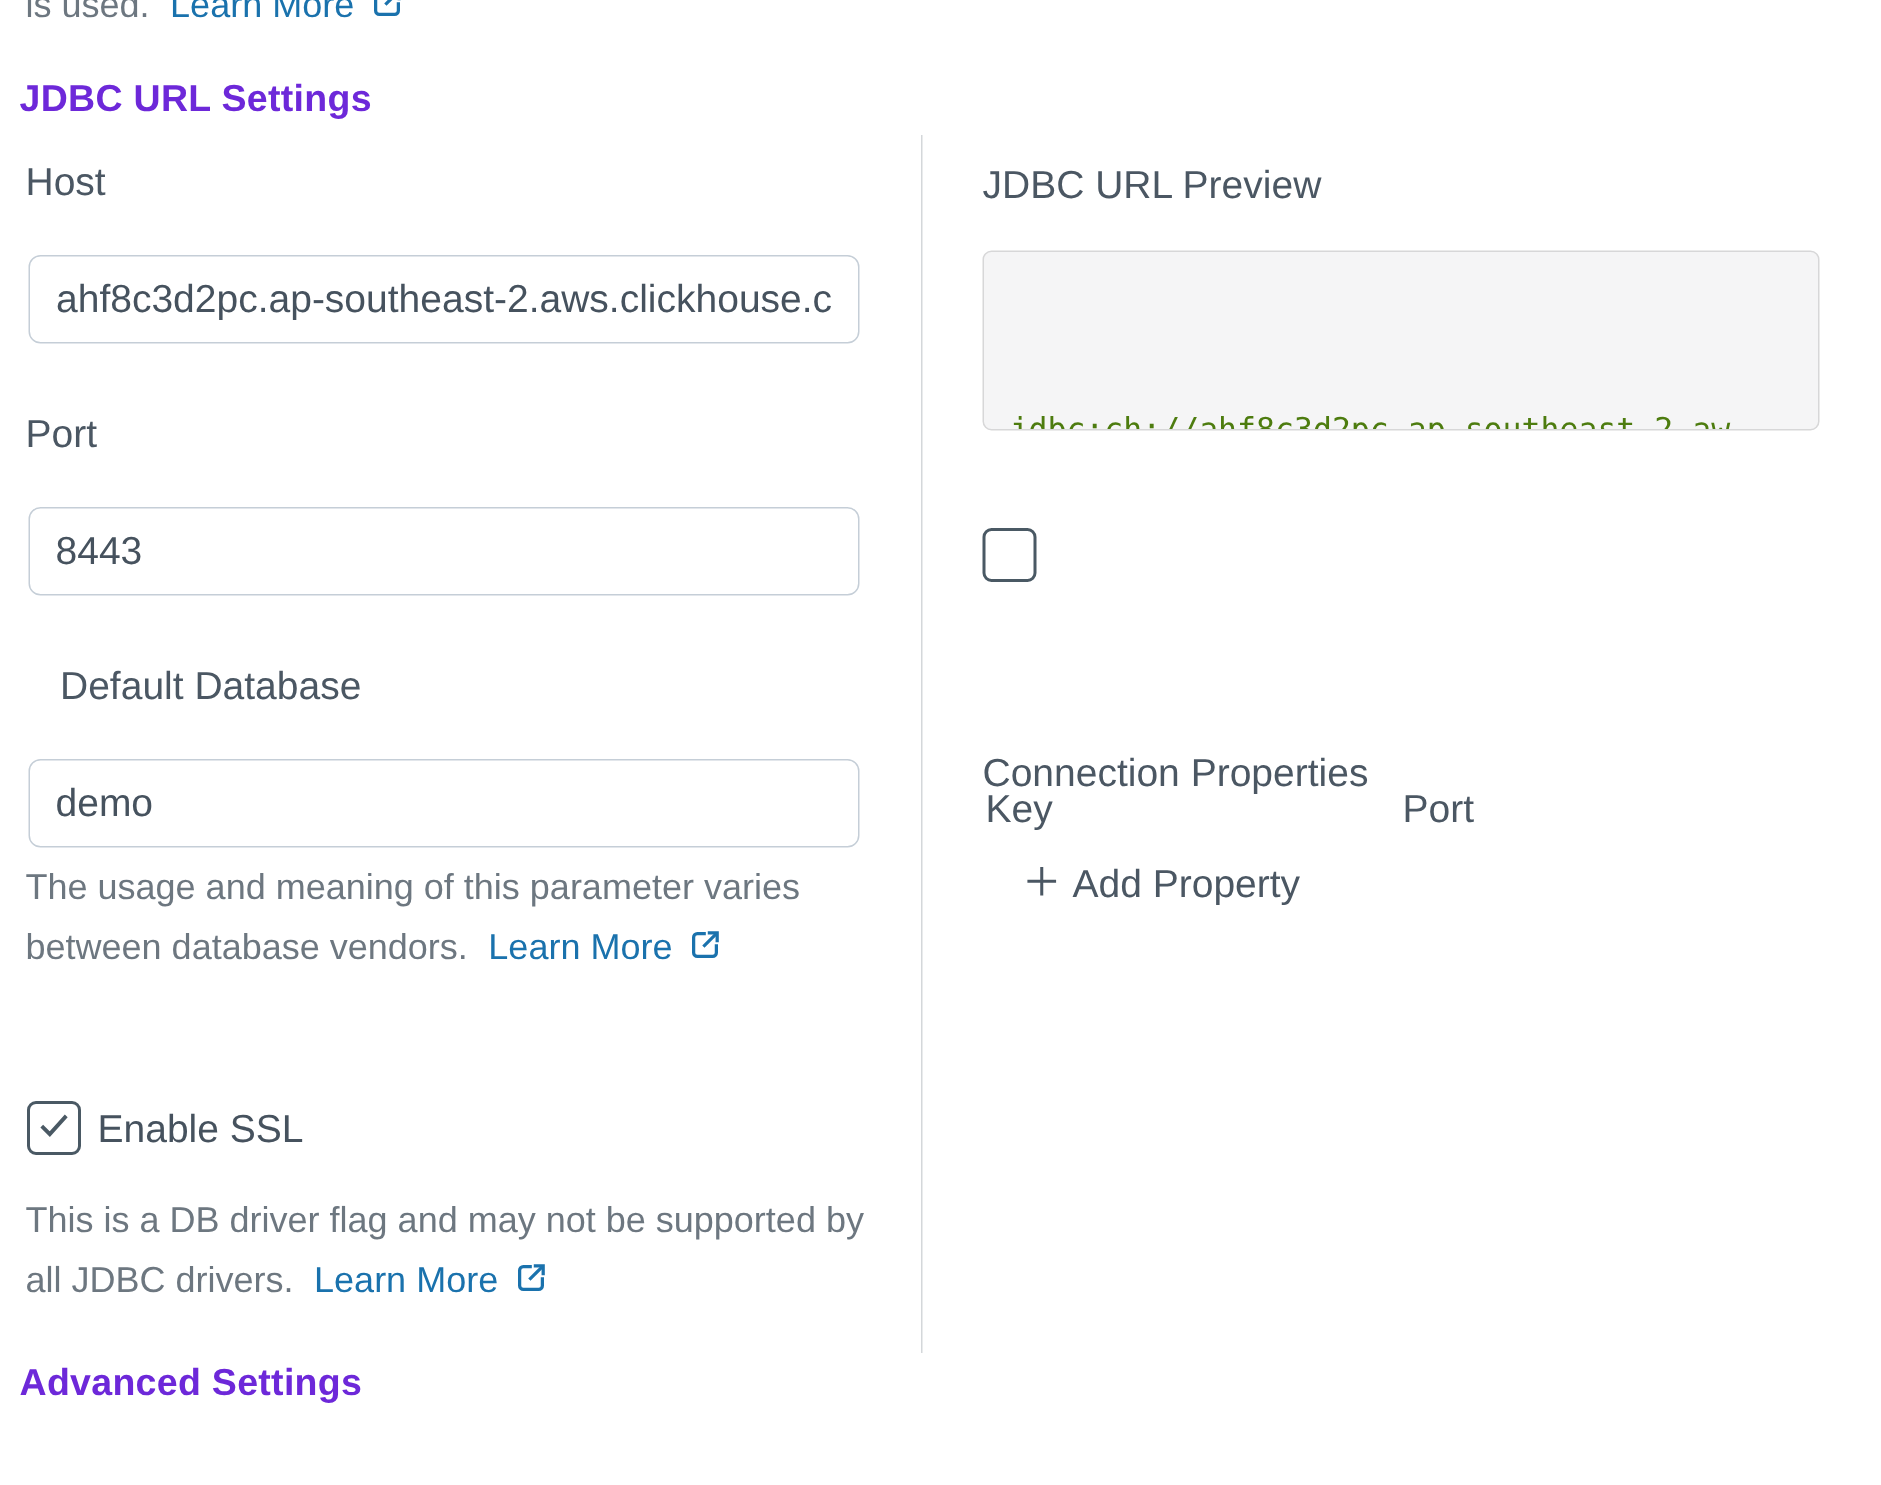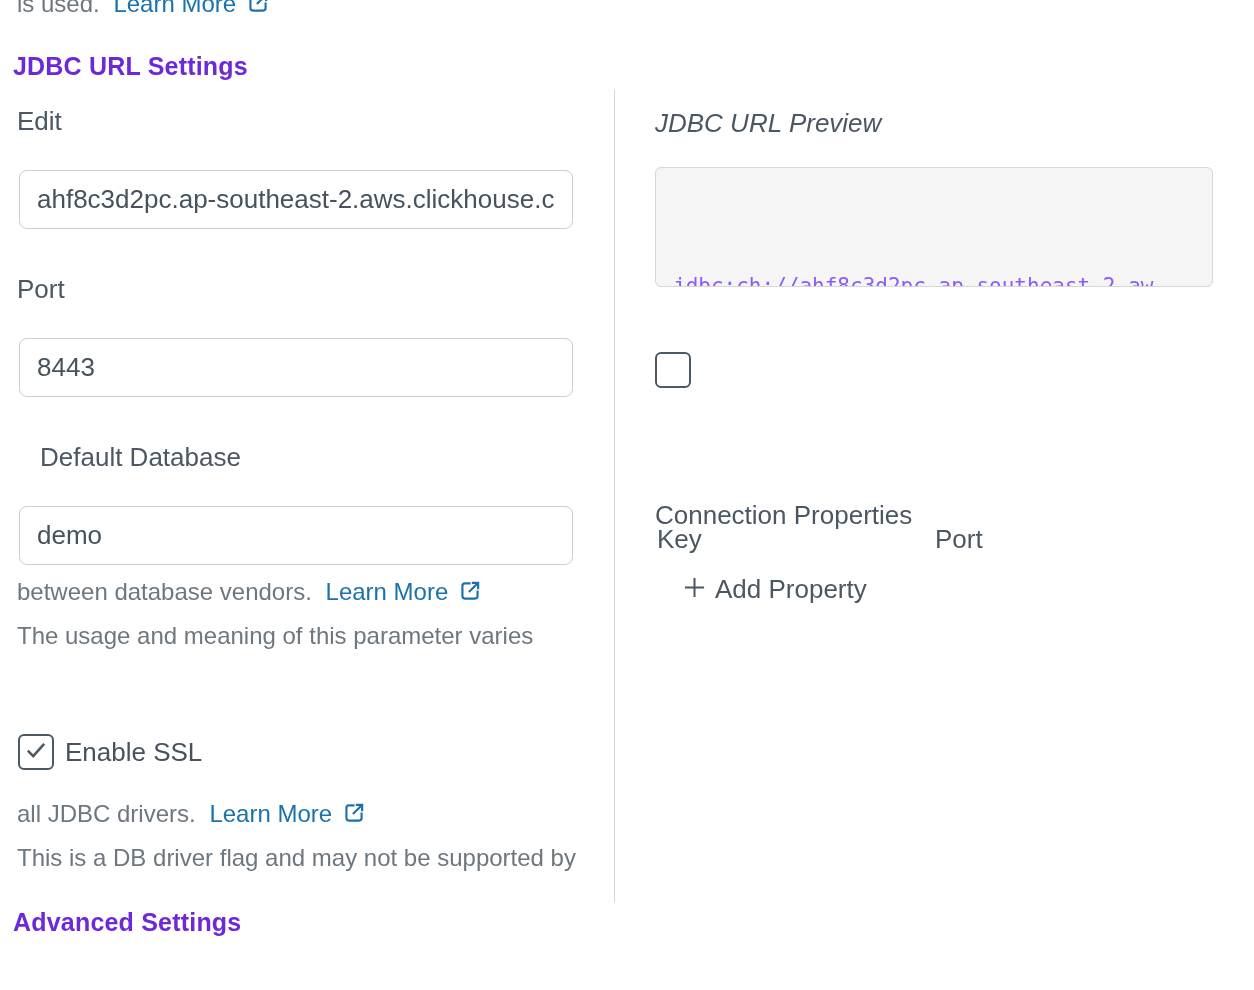--- a/index.html
+++ b/index.html
@@ -59,21 +59,21 @@
   }
 
   .code-box {
     width: 558px; height: 120px;
     box-sizing: border-box;
     background: #f5f5f6;
     border: 1px solid #d7d7d8;
     border-radius: 6px;
     padding: 18px 17px;
     font-family: "DejaVu Sans Mono", monospace;
-    font-size: 21px; color: #8b5cf6;
+    font-size: 21px; color: #4d7c0f;
     line-height: 40px;
     white-space: pre;
     overflow: hidden;
   }
 
   .add-property {
     display: flex; align-items: flex-start;
     background: none; border: none; padding: 0;
     font-family: "Liberation Sans", sans-serif;
     font-size: 26px; color: #4b5763;
@@ -90,65 +90,65 @@
         <path d="M12.5 5H7.3C6 5 5 6 5 7.3v9.4C5 18 6 19 7.3 19h9.4c1.3 0 2.3-1 2.3-2.3V11.5"></path>
         <path d="M11 13L18.7 5.3"></path>
         <path d="M13.7 4.5h5.8v5.8"></path>
       </svg></span>
 </div>
 
 <div class="abs section-heading" style="left:13px; top:52px;">JDBC URL Settings</div>
 
 <div class="abs divider" style="left:614px; top:90px; height:812px;"></div>
 
-<div class="abs field-label" style="left:17px; top:106px;">Edit</div>
+<div class="abs field-label" style="left:17px; top:106px;">Host</div>
 <input class="abs text-input" style="left: 19px; top: 170px;" type="text" value="ahf8c3d2pc.ap-southeast-2.aws.clickhouse.cloud">
 
 <div class="abs field-label" style="left:17px; top:274px;">Port</div>
 <input class="abs text-input" style="left: 19px; top: 338px;" type="text" value="8443">
 
 <div class="abs field-label" style="left:17px; top:442px;margin-left:23px;">Default Database</div>
 <input class="abs text-input" style="left: 19px; top: 506px;" type="text" value="demo">
 
 <div class="abs helper" style="left:17px; top:572px;">
+  <div>The usage and meaning of this parameter varies</div>
   <div>
     <span>between database vendors.</span>
     <a class="link" style="margin-left:7px;">Learn More</a><span class="ext-icon"><svg width="26" height="26" viewBox="0 0 24 24" fill="none" stroke="#1a72ad" stroke-width="2">
           <path d="M12.5 5H7.3C6 5 5 6 5 7.3v9.4C5 18 6 19 7.3 19h9.4c1.3 0 2.3-1 2.3-2.3V11.5"></path>
           <path d="M11 13L18.7 5.3"></path>
           <path d="M13.7 4.5h5.8v5.8"></path>
         </svg></span>
   </div>
-  <div>The usage and meaning of this parameter varies</div>
 </div>
 
 <div class="abs checkbox-row" style="left:18px; top:734px;">
   <div class="checkbox">
     <span><svg width="28" height="28" viewBox="0 0 24 24" fill="none" stroke="#4a5964" stroke-width="2.2">
           <path d="M5 12.6l4.6 4.6L19 6.8"></path>
         </svg></span>
   </div>
   <span class="checkbox-label">Enable SSL</span>
 </div>
 
 <div class="abs helper" style="left:17px; top:794px;">
+  <div>This is a DB driver flag and may not be supported by</div>
   <div>
     <span>all JDBC drivers.</span>
     <a class="link" style="margin-left:7px;">Learn More</a><span class="ext-icon"><svg width="26" height="26" viewBox="0 0 24 24" fill="none" stroke="#1a72ad" stroke-width="2">
           <path d="M12.5 5H7.3C6 5 5 6 5 7.3v9.4C5 18 6 19 7.3 19h9.4c1.3 0 2.3-1 2.3-2.3V11.5"></path>
           <path d="M11 13L18.7 5.3"></path>
           <path d="M13.7 4.5h5.8v5.8"></path>
         </svg></span>
   </div>
-  <div>This is a DB driver flag and may not be supported by</div>
 </div>
 
 <div class="abs section-heading" style="left:13px; top:908px;">Advanced Settings</div>
 
-<div class="abs col-heading" style="left:655px; top:108px;font-style:italic;">JDBC URL Preview</div>
+<div class="abs col-heading" style="left:655px; top:108px;">JDBC URL Preview</div>
 
 <div class="abs code-box" style="left:655px; top:167px;">
   <div>jdbc:ch://ahf8c3d2pc.ap-southeast-2.aw</div>
   
 </div>
 
 <div class="abs checkbox-row" style="left:655px; top:352px;">
   <div class="checkbox"></div>
 </div>
 

